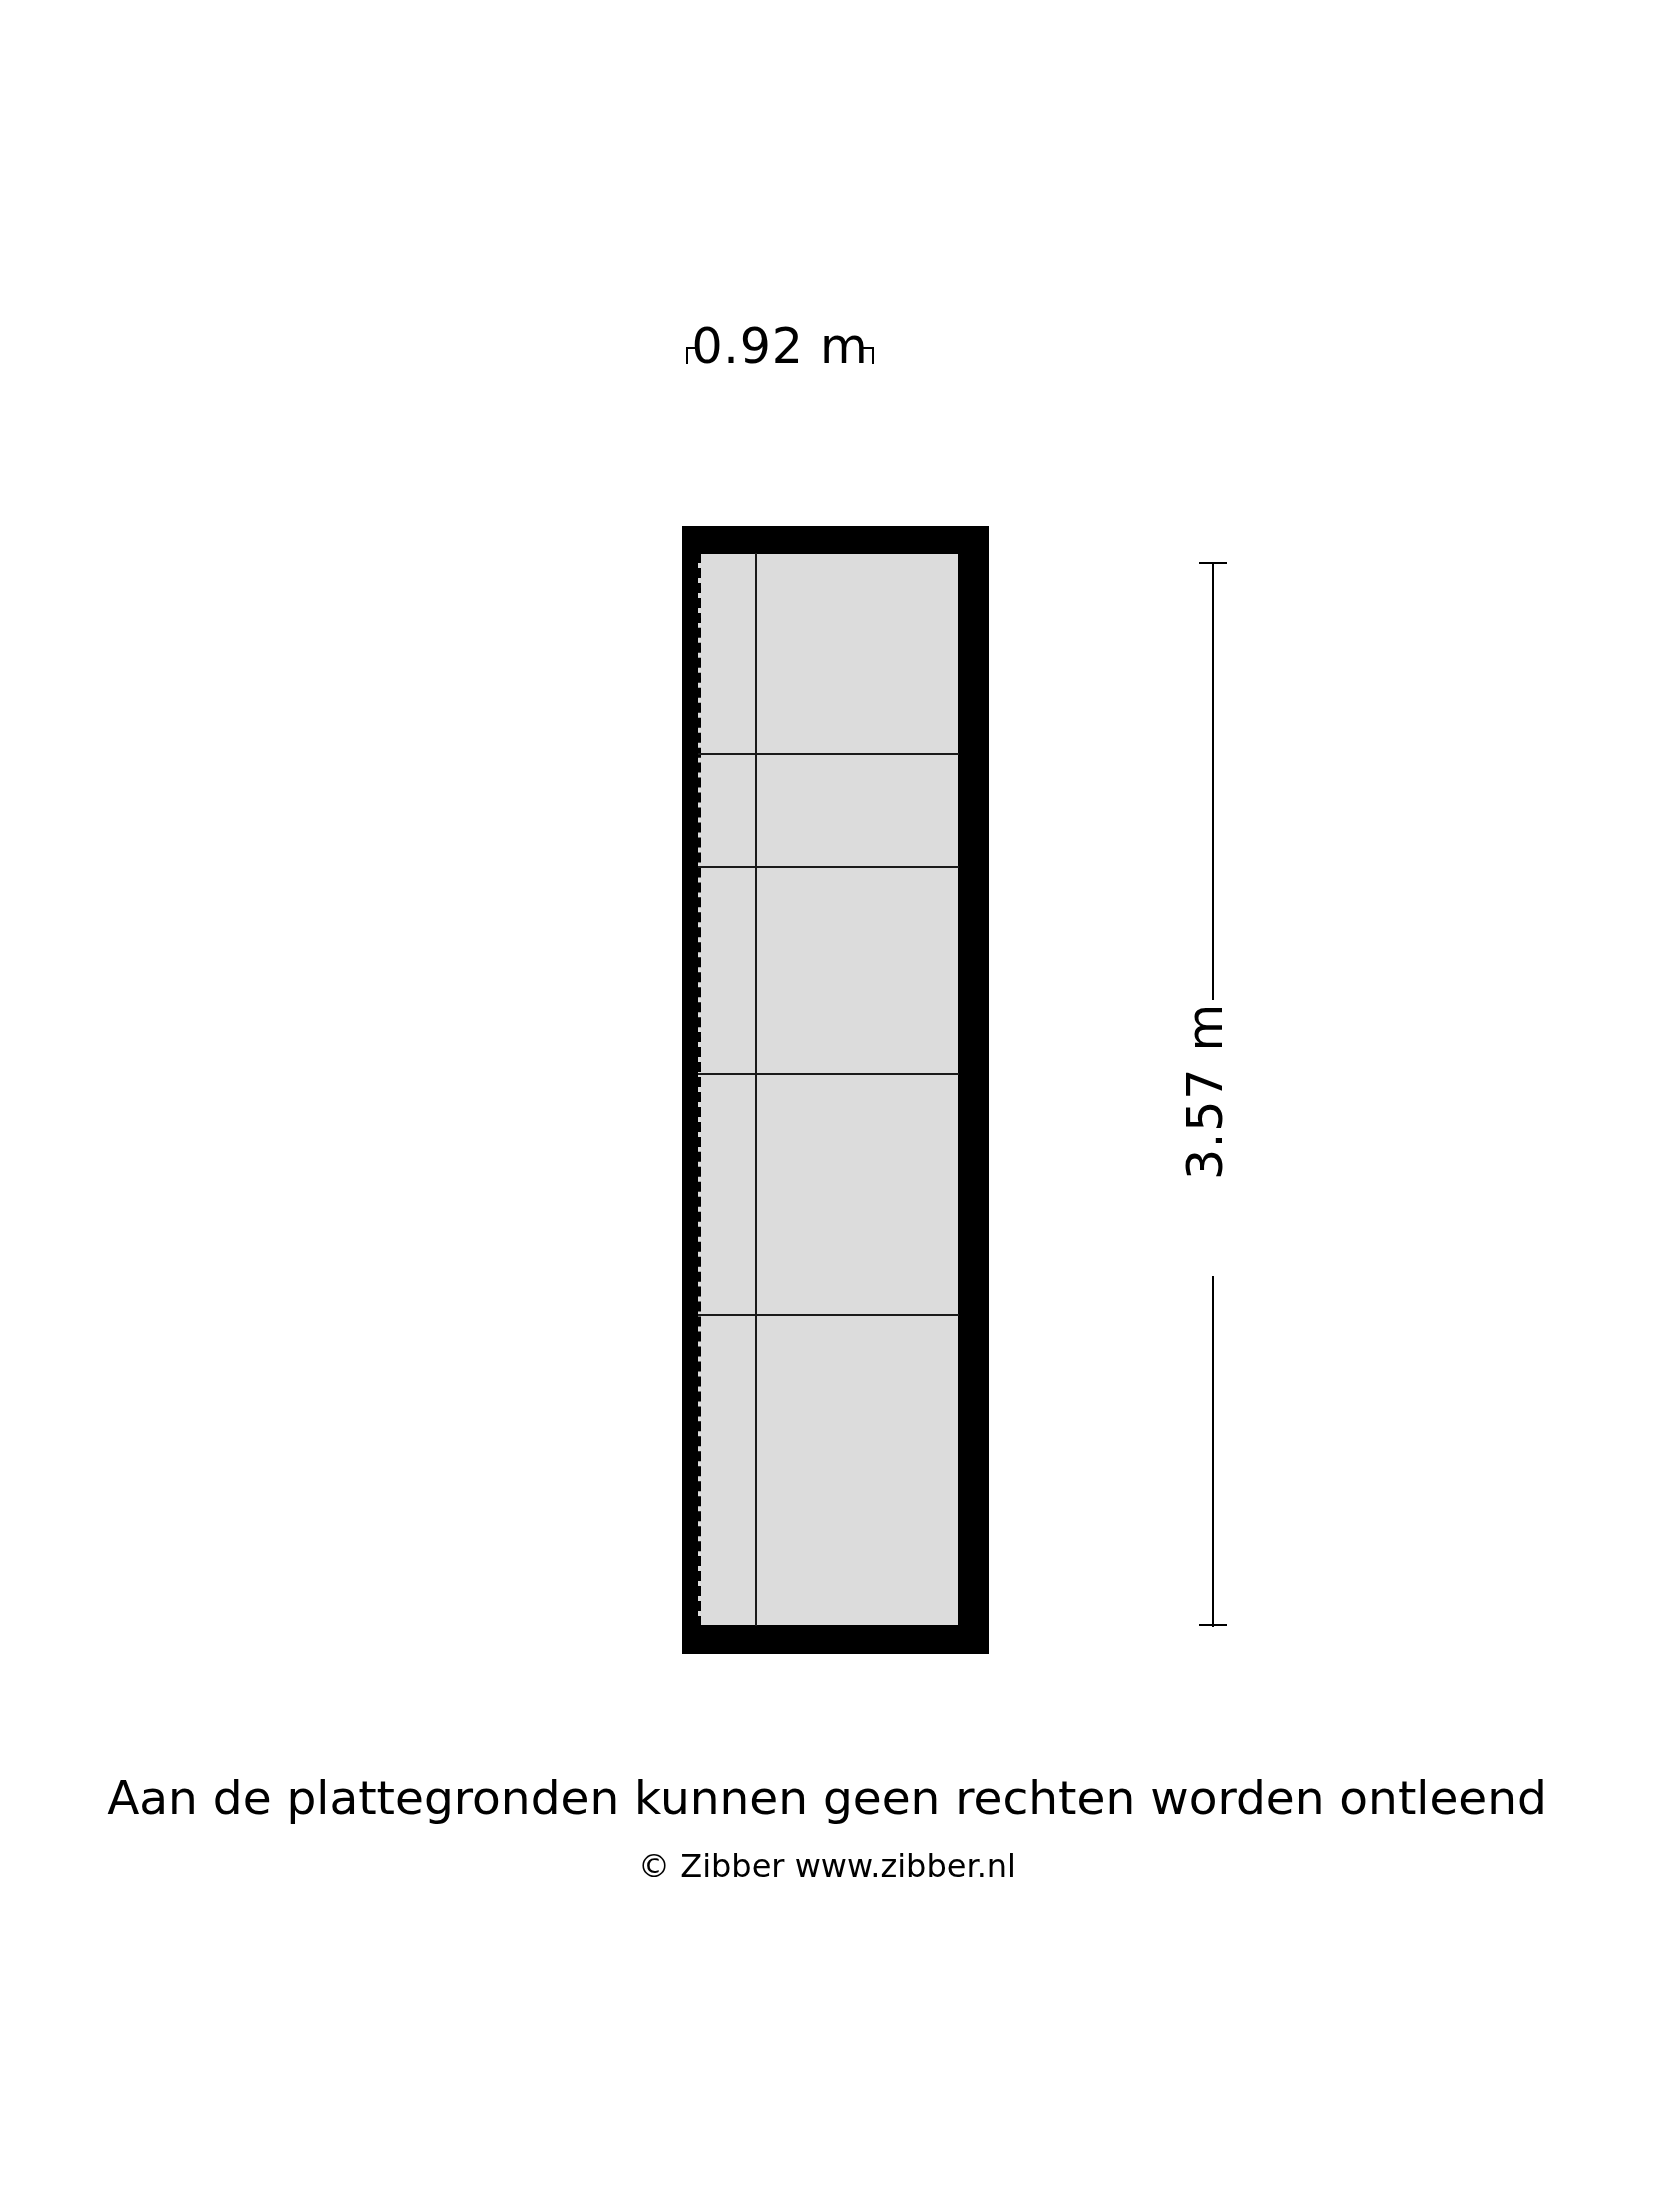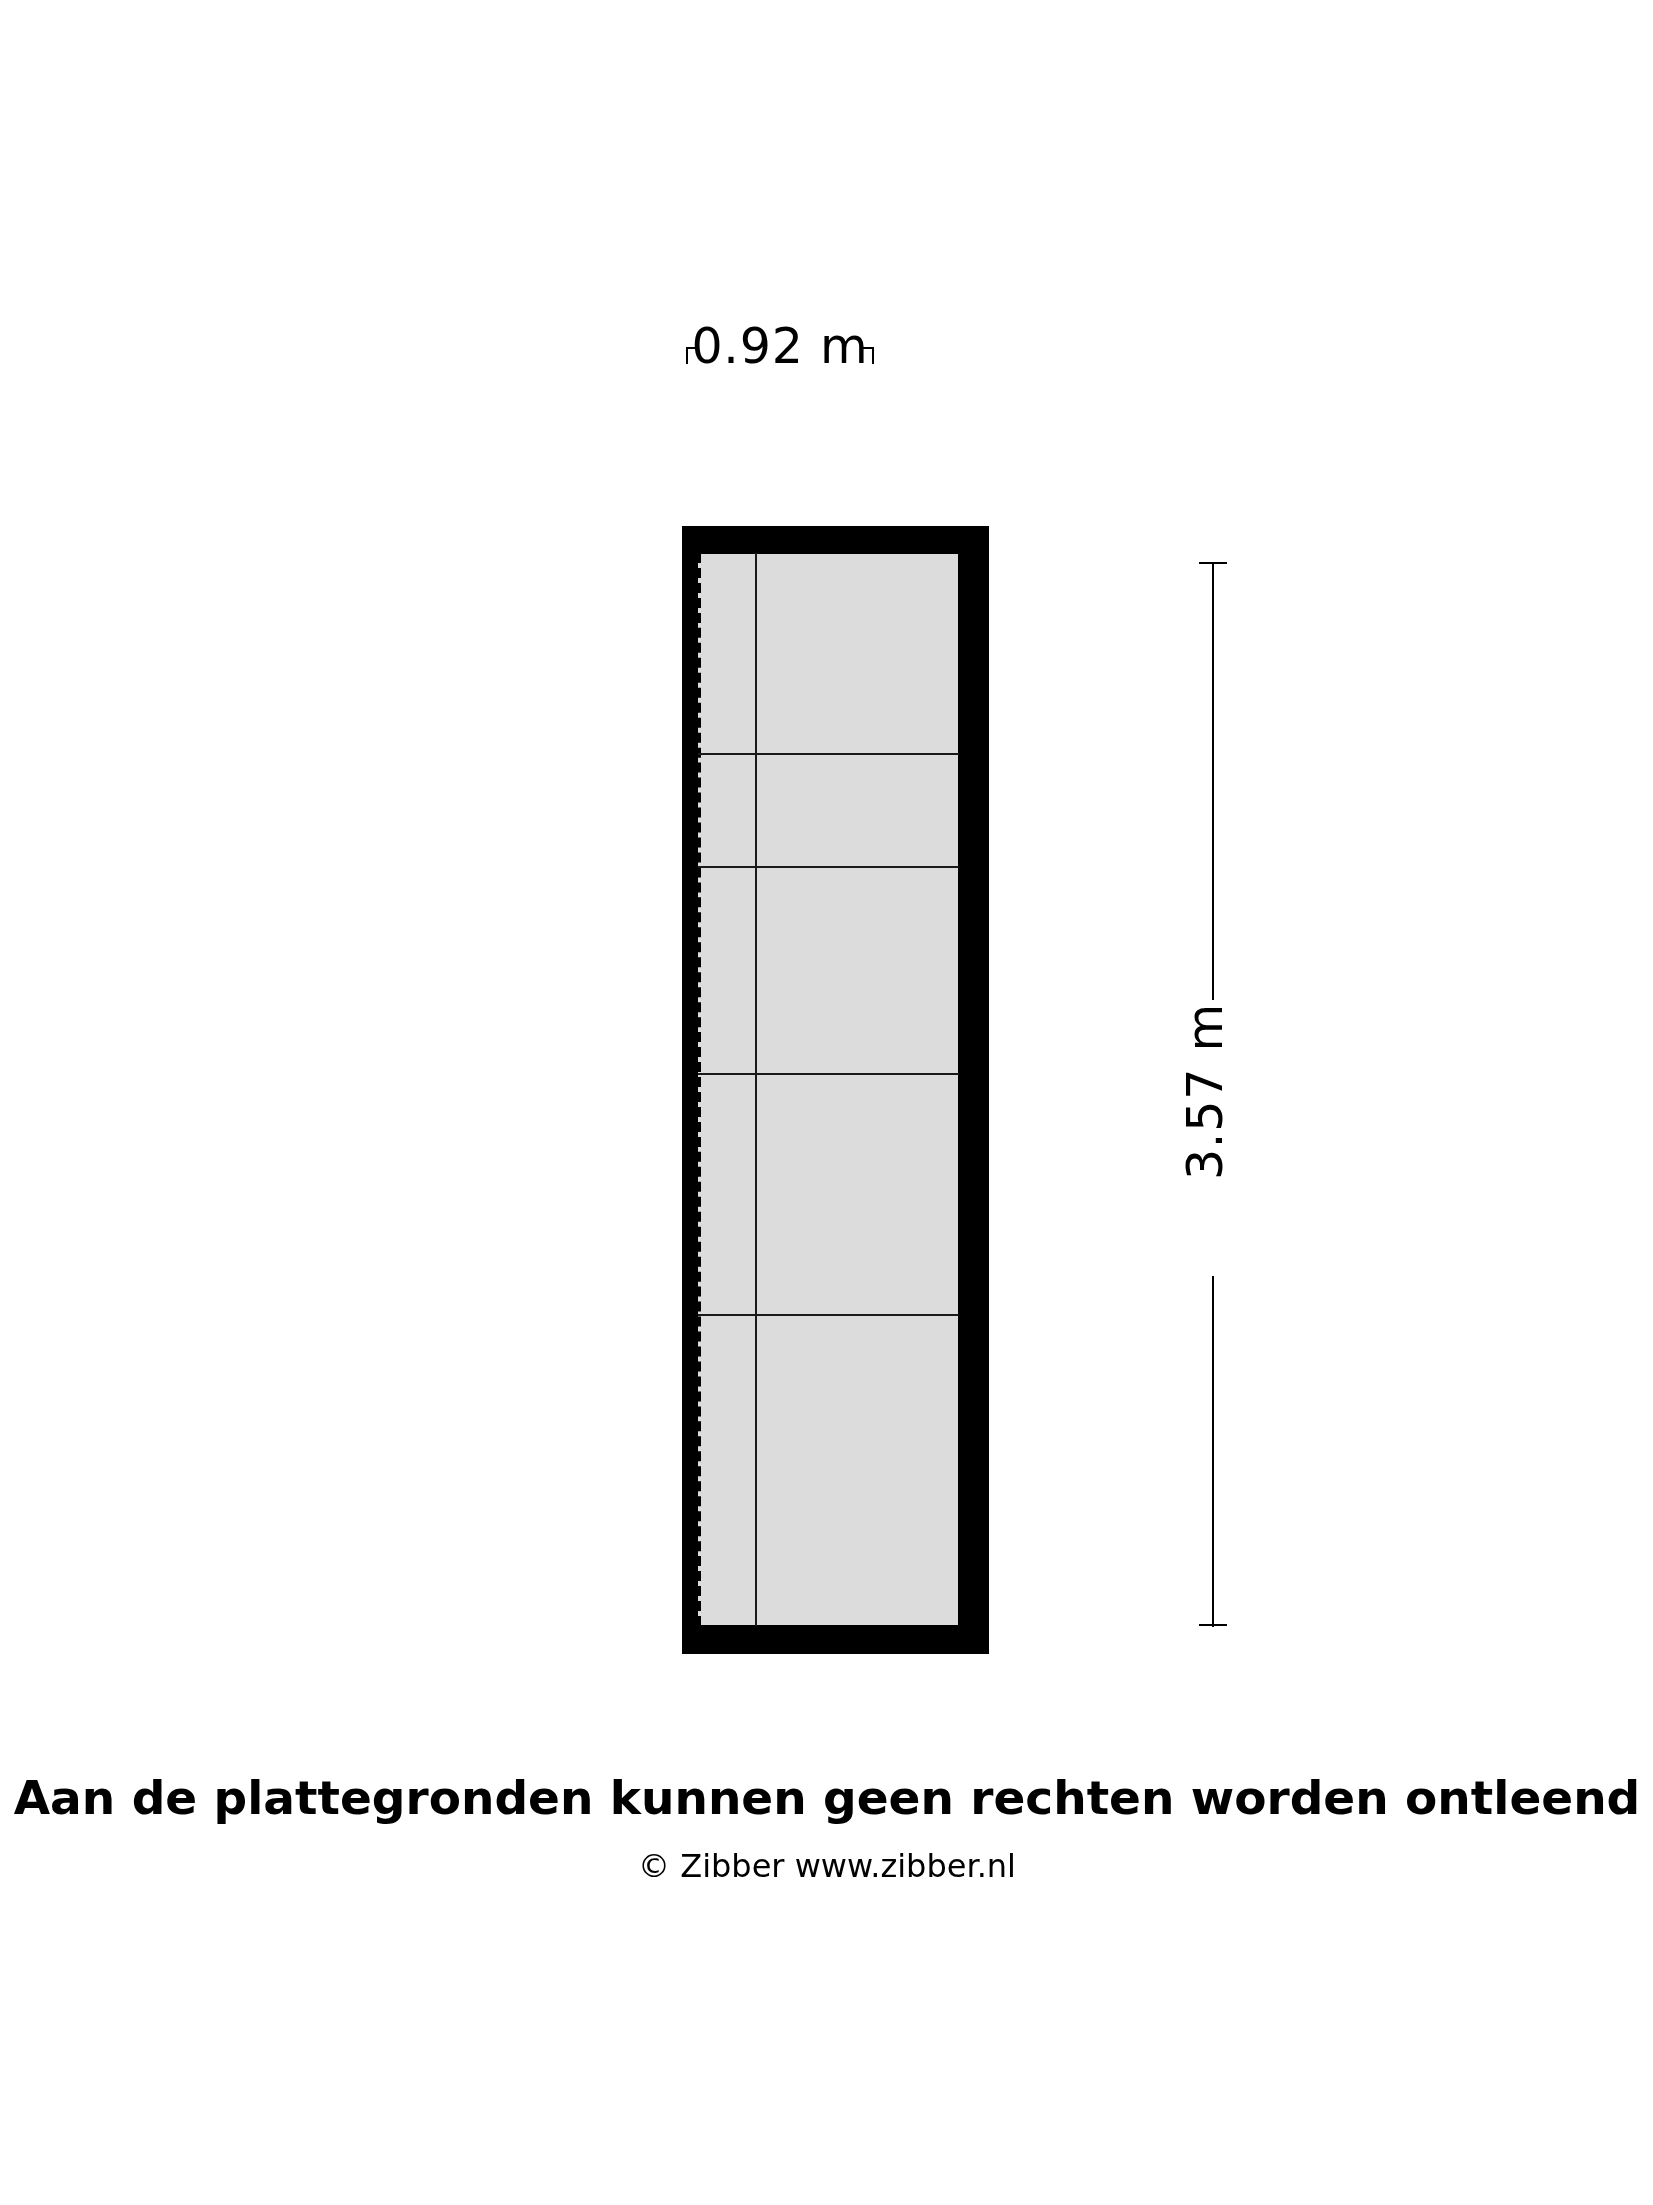--- a/index.html
+++ b/index.html
@@ -178,21 +178,20 @@
     position: absolute;
     left: 0;
     top: 1764px;
     width: 1654px;
     text-align: center;
   }
   .footer .line1 {
     font-size: 47px;
     line-height: 68px;
     white-space: nowrap;
-    font-weight: bold;
   }
   .footer .line2 {
     font-size: 32px;
     line-height: 68px;
     white-space: nowrap;
   }
 </style>
 </head>
 <body>
 

